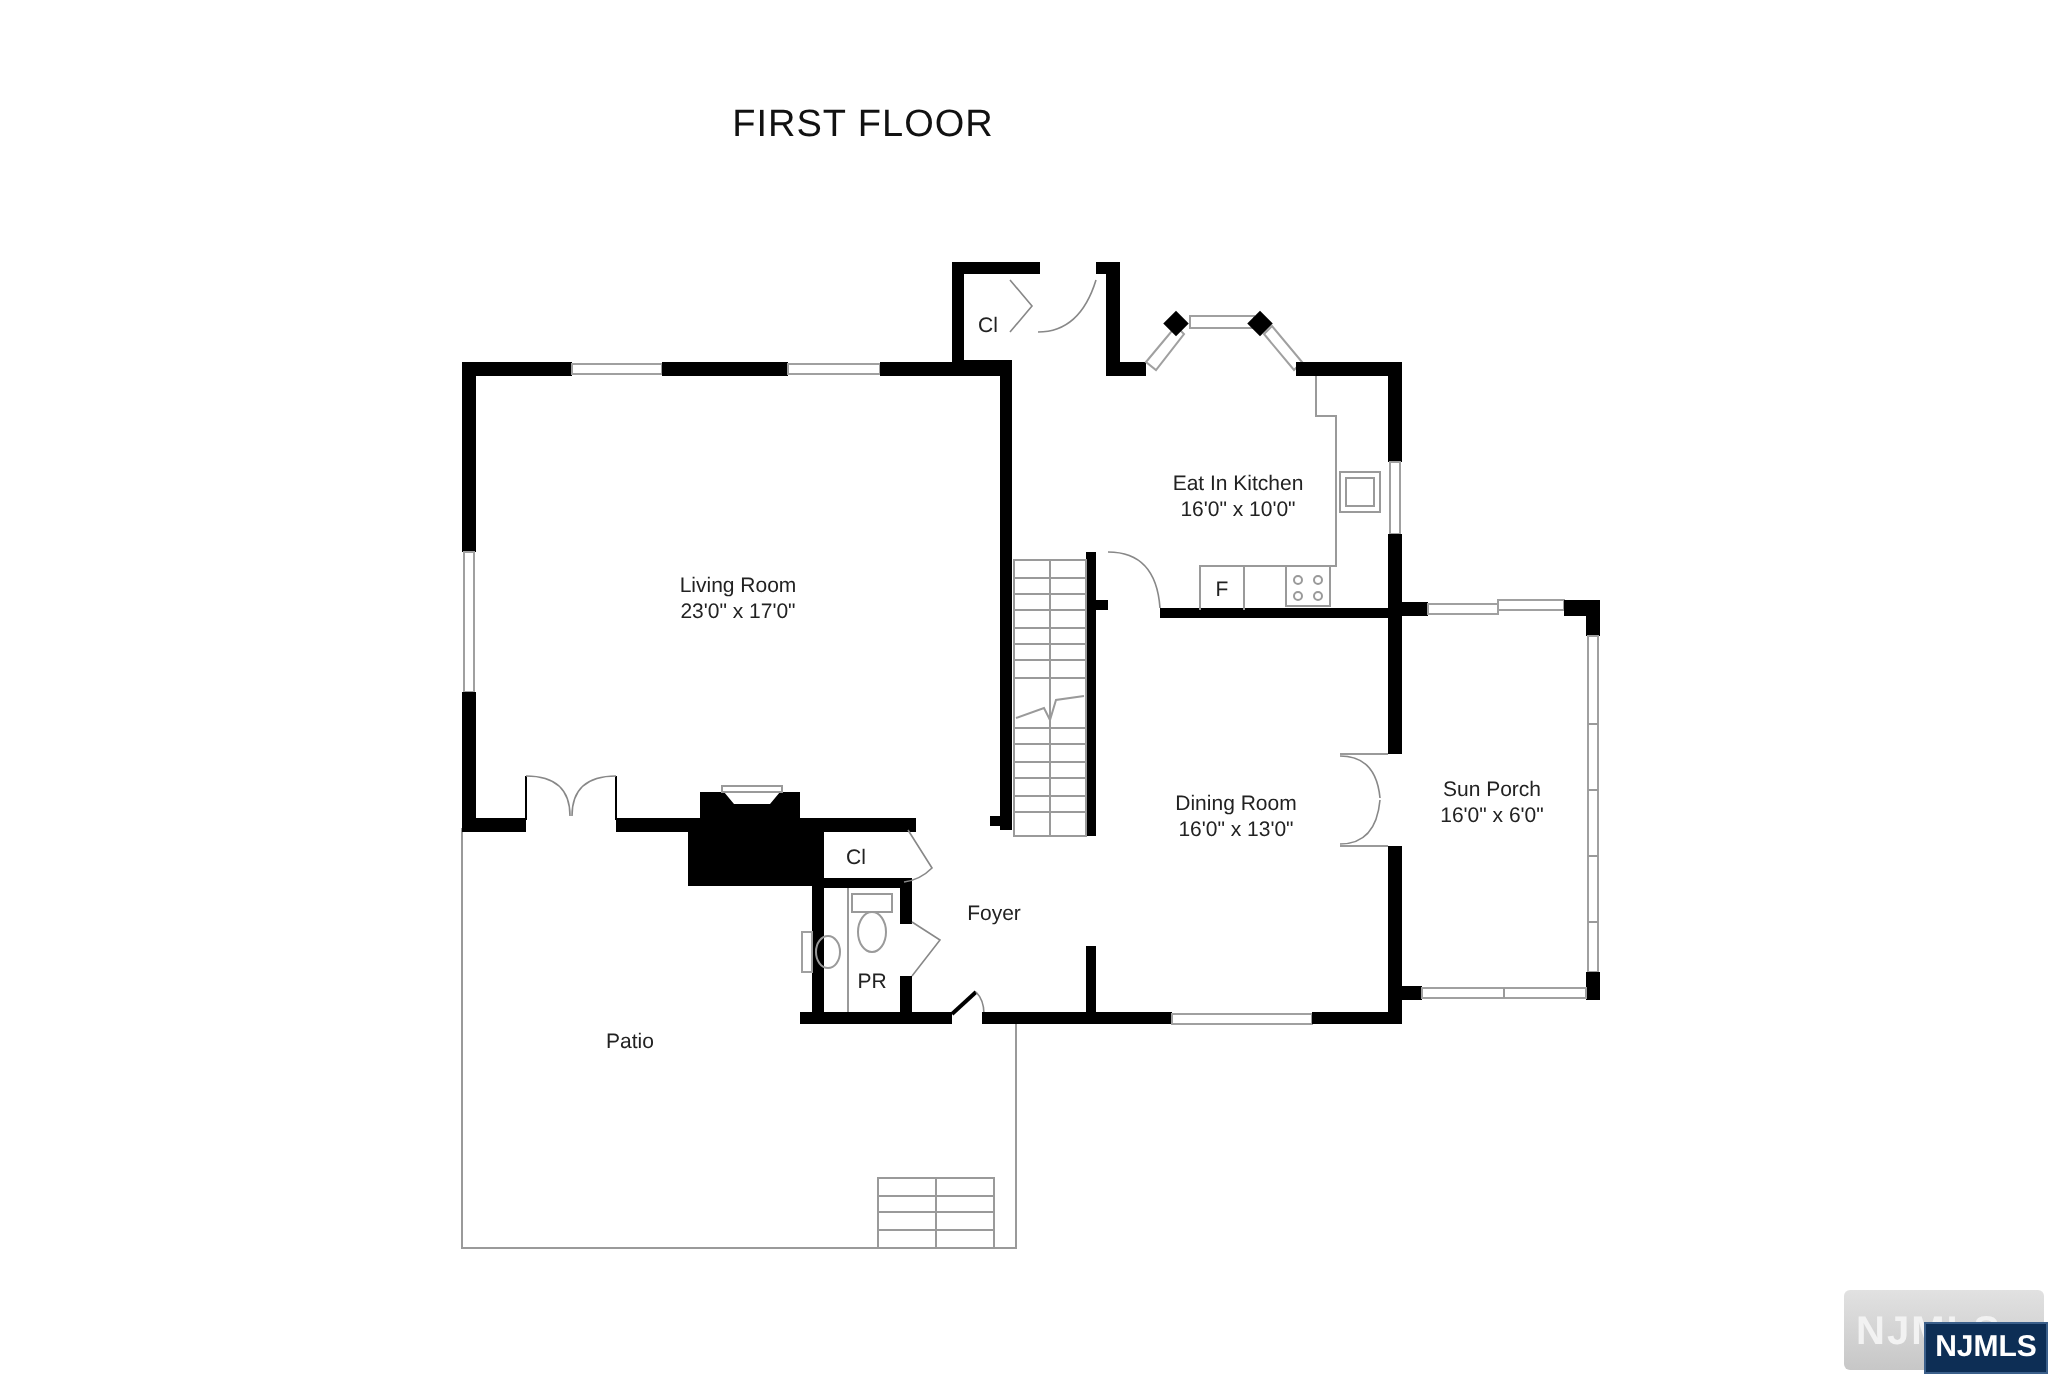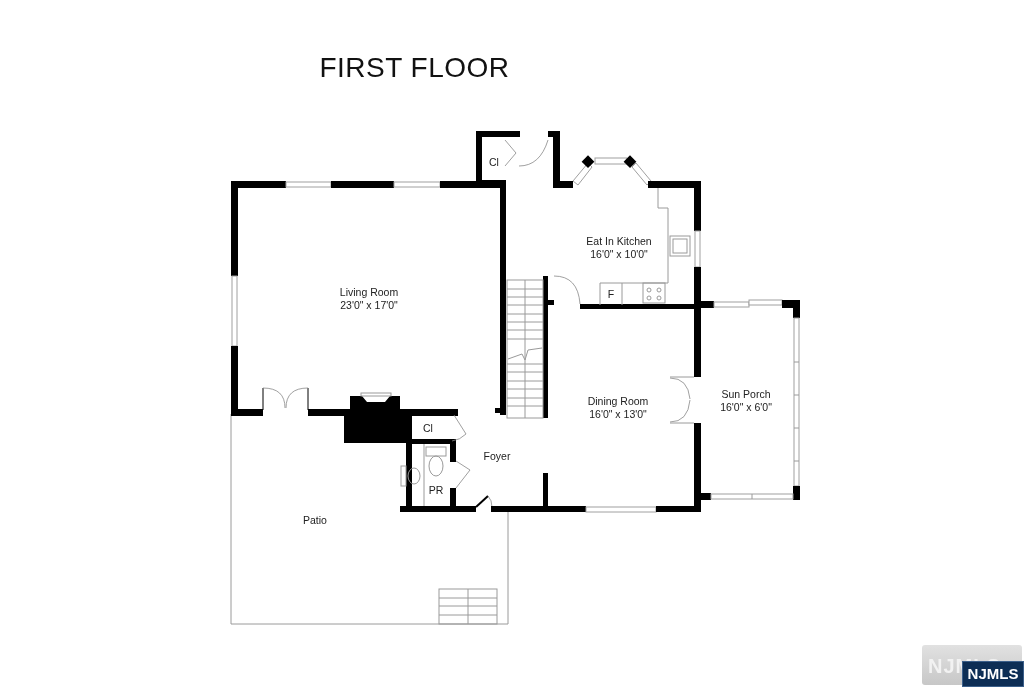--- a/index.html
+++ b/index.html
@@ -1,17 +1,17 @@
 <!DOCTYPE html>
 <html><head>
 <meta charset="utf-8">
 <style>
   html, body { margin: 0; padding: 0; background: #ffffff; }
   body { width: 1024px; height: 689px; position: relative; overflow: hidden; font-family: "Liberation Sans", sans-serif; }
-  #title { position: absolute; left: 0; width: 829px; top: 52px; text-align: center; font-size: 28px; letter-spacing: 0.5px; color: #111; }
+  #title { position: absolute; left: 0; width: 829px; top: 52px; text-align: center; font-size: 19px; letter-spacing: 0.5px; color: #111; padding-left: 17px; }
   svg#plan { position: absolute; left: 0; top: 0; }
   .lbl { font-family: "Liberation Sans", sans-serif; font-size: 10.5px; fill: #222; text-anchor: middle; }
   .wall { fill: #000; }
   .thin { stroke: #9a9a9a; stroke-width: 1; fill: none; }
   .win { fill: #fff; stroke: #a0a0a0; stroke-width: 1; }
   .door { stroke: #888; stroke-width: 0.8; fill: none; }
   .dleaf { stroke: #000; stroke-width: 2; }
   #wm { position: absolute; left: 922px; top: 645px; width: 100px; height: 42px; }
   #wm .bg { position: absolute; left: 0; top: 0; width: 100px; height: 40px; background: linear-gradient(#dcdcdc, #bdbdbd); border-radius: 3px; opacity: 0.85; }
   #wm .ghost { position: absolute; left: 6px; top: 10px; font-size: 20px; font-weight: bold; color: #f2f2f2; letter-spacing: 1px; }

